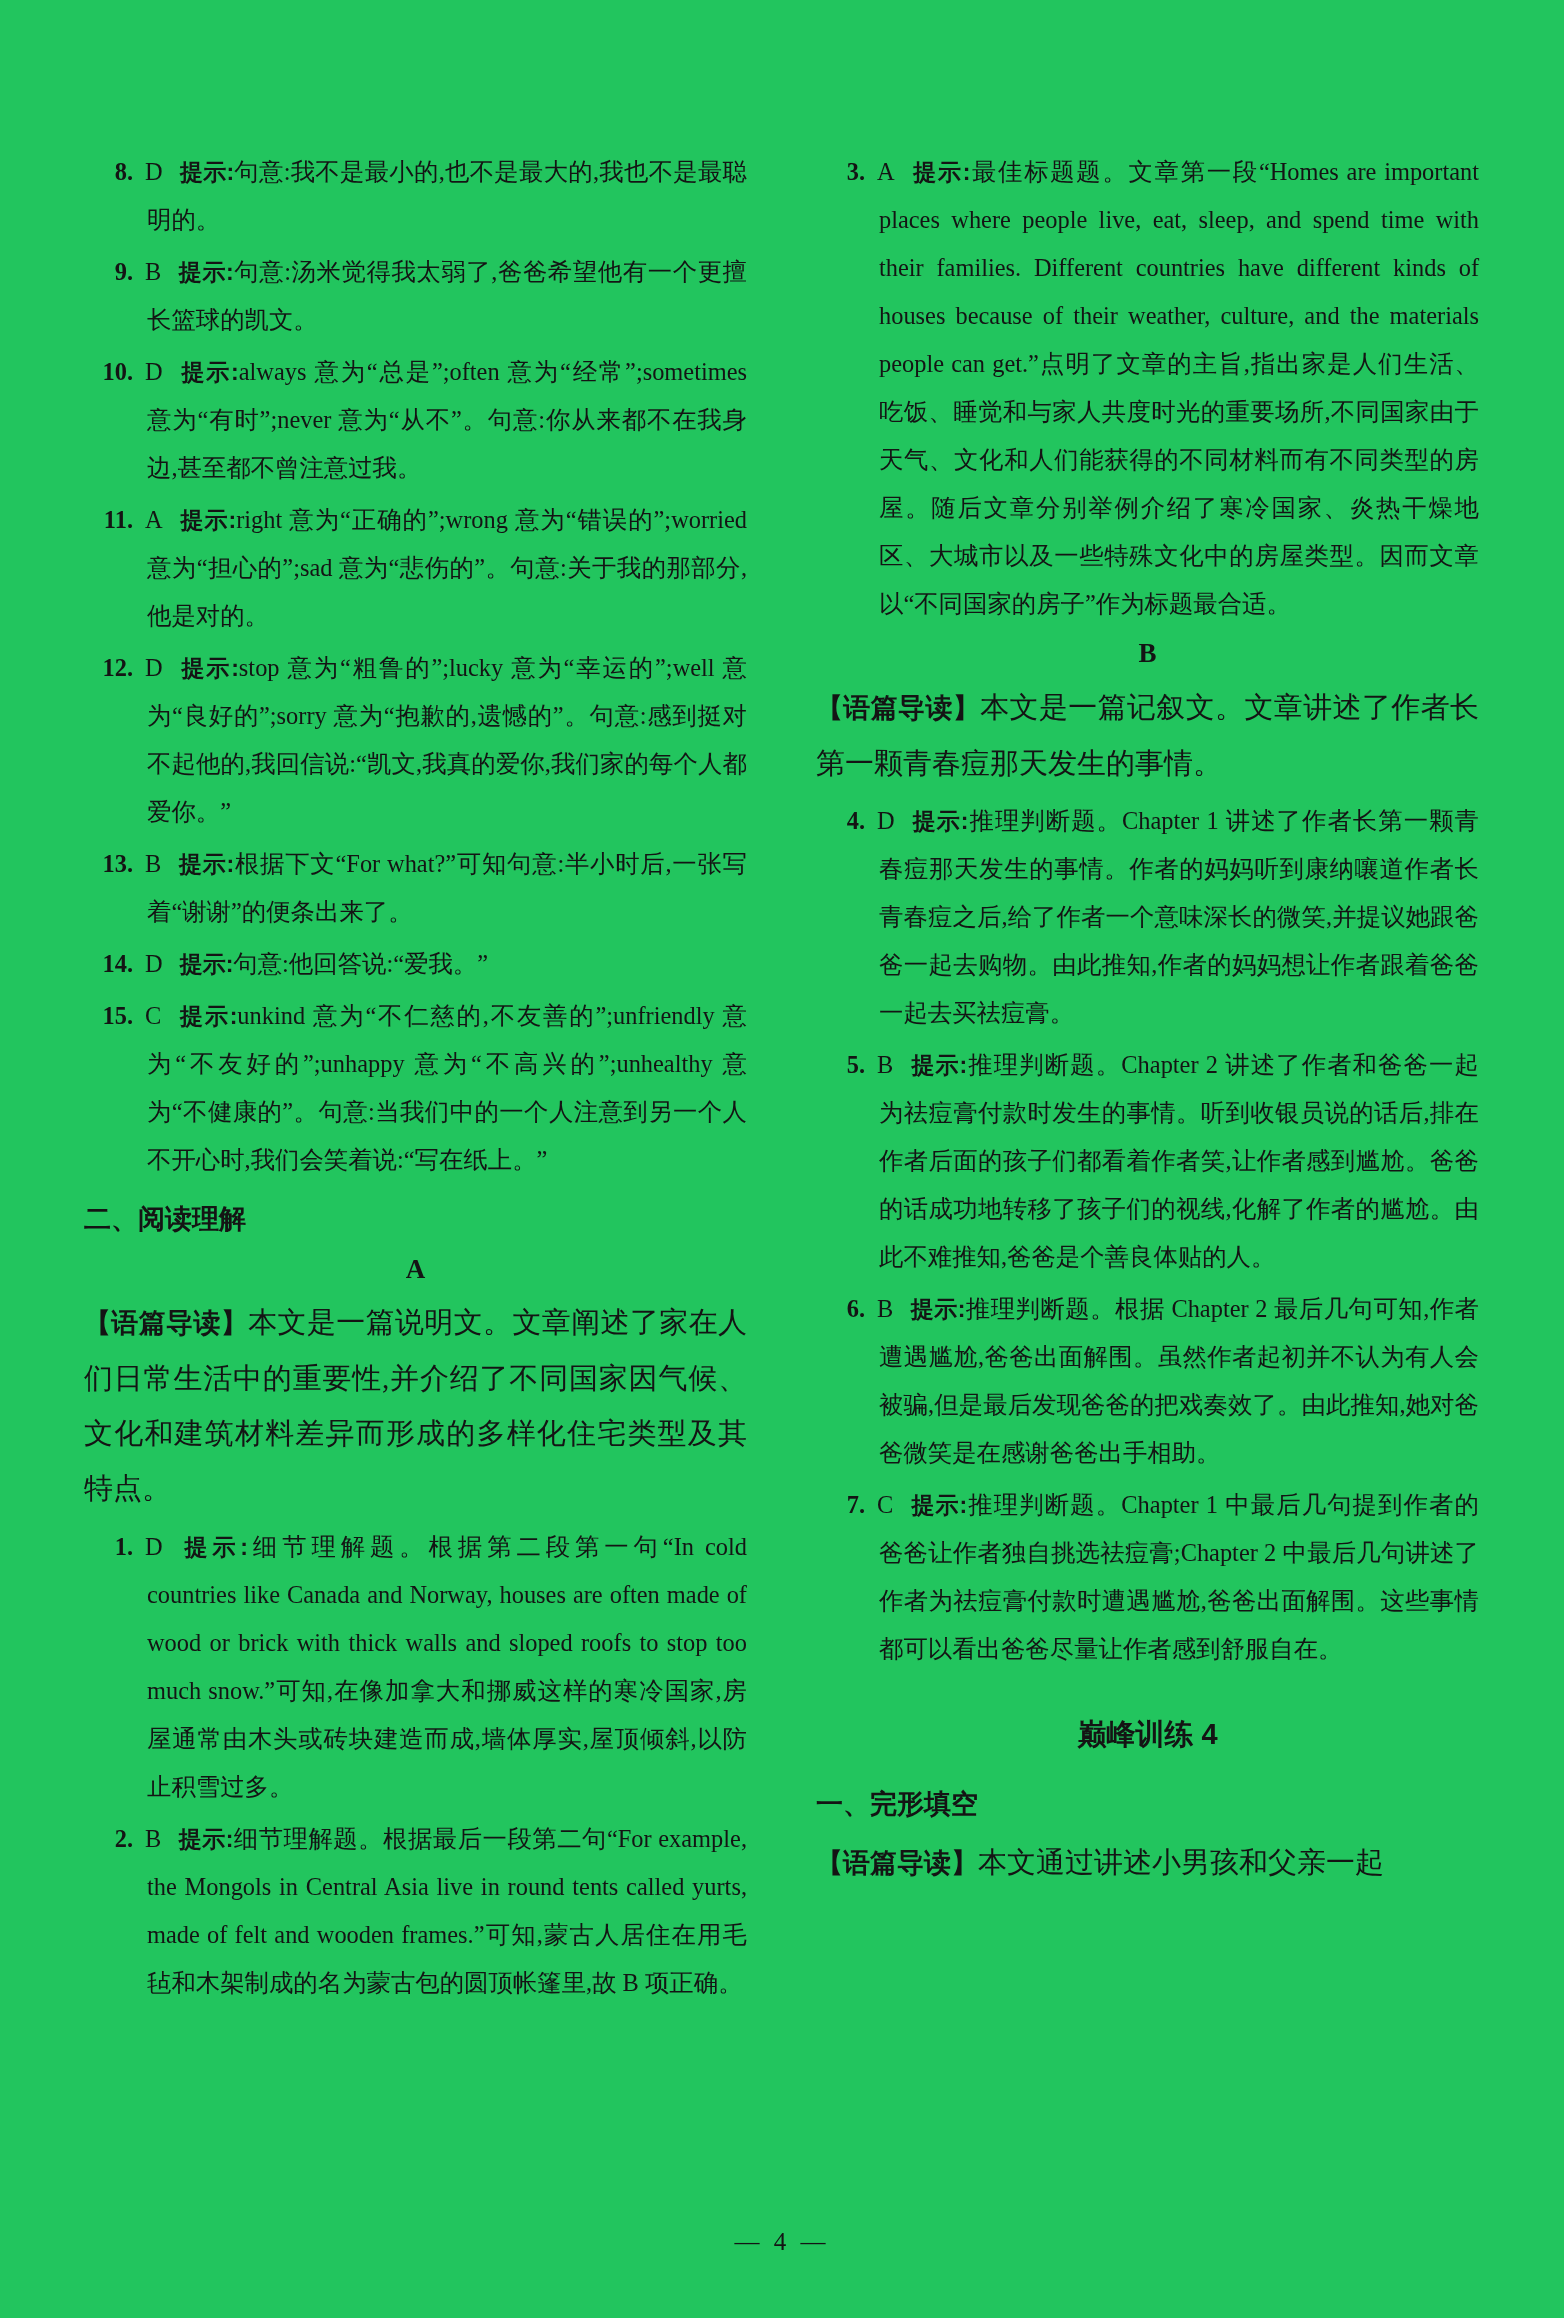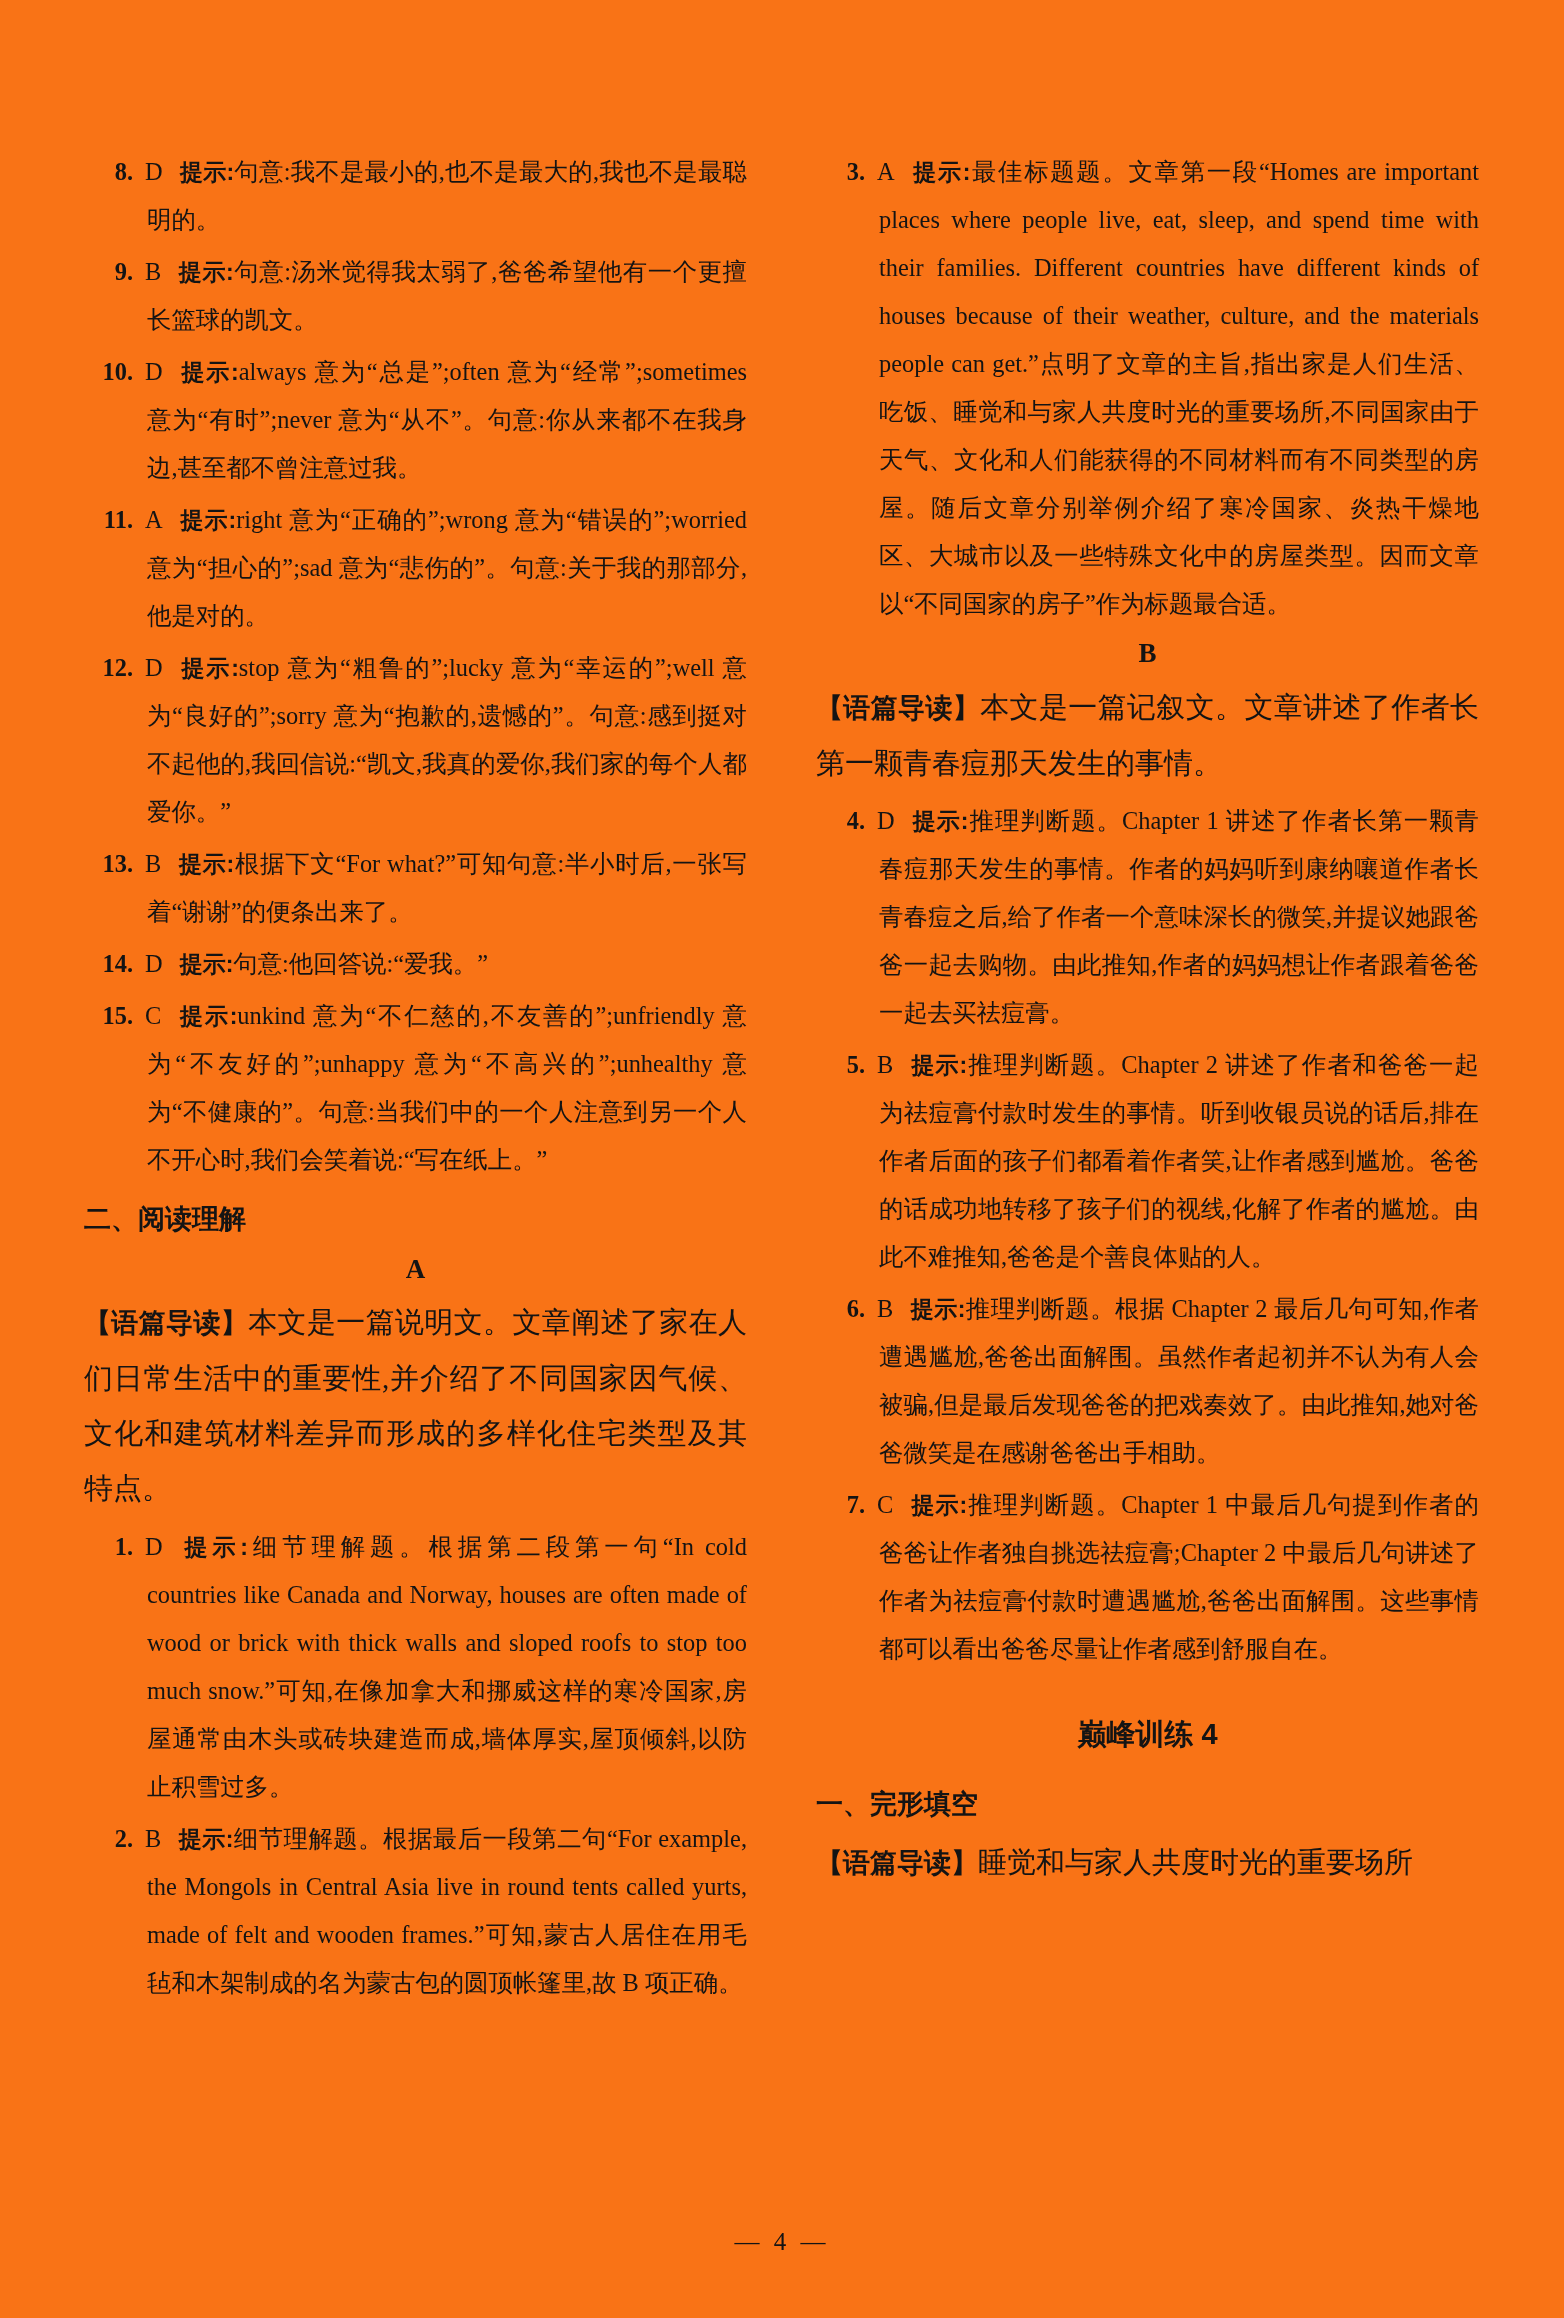--- a/index.html
+++ b/index.html
@@ -5,21 +5,21 @@
   html, body {
     margin: 0;
     padding: 0;
     background: #e8e8e8;
   }
   .page {
     position: relative;
     width: 1564px;
     height: 2319px;
     margin: 0 auto;
-    background: #f97316;
+    background: #22c55e;
     font-family: "Liberation Serif", "DejaVu Serif", serif;
     color: #141414;
     overflow: hidden;
   }
   .content {
     position: absolute;
     left: 84px;
     top: 148px;
     width: 1396px;
     display: flex;
@@ -117,18 +117,18 @@
     <div class="col" id="col-right">
         <p class="entry"><span class="num">3.</span><span class="letter">A</span><span class="hint-label">提示:</span><span class="hint-text">最佳标题题。文章第一段“Homes are important places where people live, eat, sleep, and spend time with their families. Different countries have different kinds of houses because of their weather, culture, and the materials people can get.”点明了文章的主旨,指出家是人们生活、吃饭、睡觉和与家人共度时光的重要场所,不同国家由于天气、文化和人们能获得的不同材料而有不同类型的房屋。随后文章分别举例介绍了寒冷国家、炎热干燥地区、大城市以及一些特殊文化中的房屋类型。因而文章以“不同国家的房子”作为标题最合适。</span></p>
         <div class="passage-label">B</div>
         <p class="intro"><span class="tag">【语篇导读】</span><span class="intro-text">本文是一篇记叙文。文章讲述了作者长第一颗青春痘那天发生的事情。</span></p>
         <p class="entry"><span class="num">4.</span><span class="letter">D</span><span class="hint-label">提示:</span><span class="hint-text">推理判断题。Chapter 1 讲述了作者长第一颗青春痘那天发生的事情。作者的妈妈听到康纳嚷道作者长青春痘之后,给了作者一个意味深长的微笑,并提议她跟爸爸一起去购物。由此推知,作者的妈妈想让作者跟着爸爸一起去买祛痘膏。</span></p>
         <p class="entry"><span class="num">5.</span><span class="letter">B</span><span class="hint-label">提示:</span><span class="hint-text">推理判断题。Chapter 2 讲述了作者和爸爸一起为祛痘膏付款时发生的事情。听到收银员说的话后,排在作者后面的孩子们都看着作者笑,让作者感到尴尬。爸爸的话成功地转移了孩子们的视线,化解了作者的尴尬。由此不难推知,爸爸是个善良体贴的人。</span></p>
         <p class="entry"><span class="num">6.</span><span class="letter">B</span><span class="hint-label">提示:</span><span class="hint-text">推理判断题。根据 Chapter 2 最后几句可知,作者遭遇尴尬,爸爸出面解围。虽然作者起初并不认为有人会被骗,但是最后发现爸爸的把戏奏效了。由此推知,她对爸爸微笑是在感谢爸爸出手相助。</span></p>
         <p class="entry"><span class="num">7.</span><span class="letter">C</span><span class="hint-label">提示:</span><span class="hint-text">推理判断题。Chapter 1 中最后几句提到作者的爸爸让作者独自挑选祛痘膏;Chapter 2 中最后几句讲述了作者为祛痘膏付款时遭遇尴尬,爸爸出面解围。这些事情都可以看出爸爸尽量让作者感到舒服自在。</span></p>
         <div class="training">巅峰训练 4</div>
         <h3 class="section">一、完形填空</h3>
-        <p class="intro"><span class="tag">【语篇导读】</span><span class="intro-text">睡觉和与家人共度时光的重要场所</span></p>
+        <p class="intro"><span class="tag">【语篇导读】</span><span class="intro-text">本文通过讲述小男孩和父亲一起</span></p>
       </div>
   </div>
   <div class="footer">— 4 —</div>
 </div>
 
 
 </body></html>

